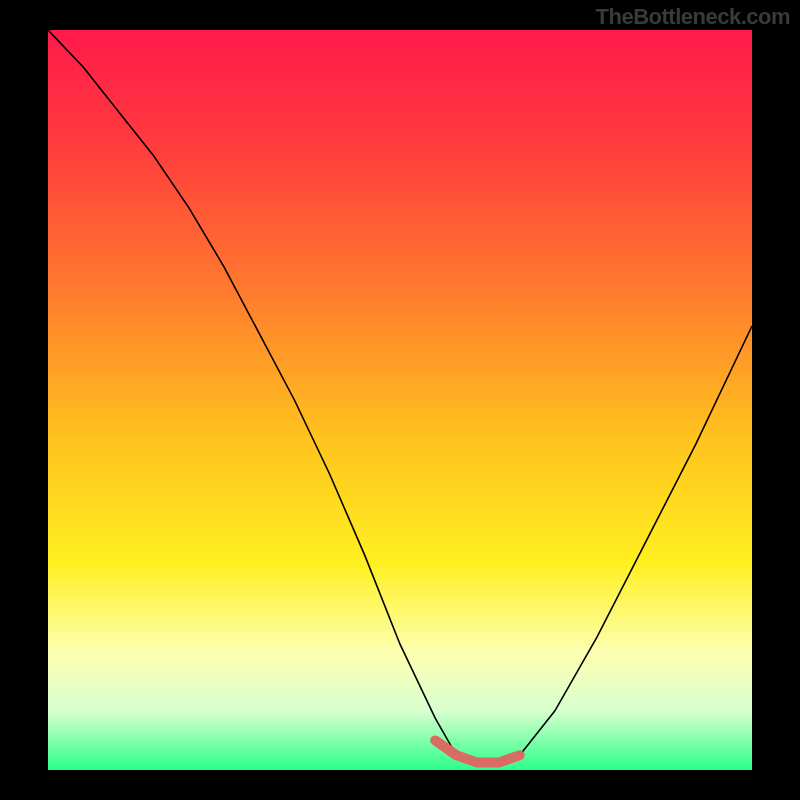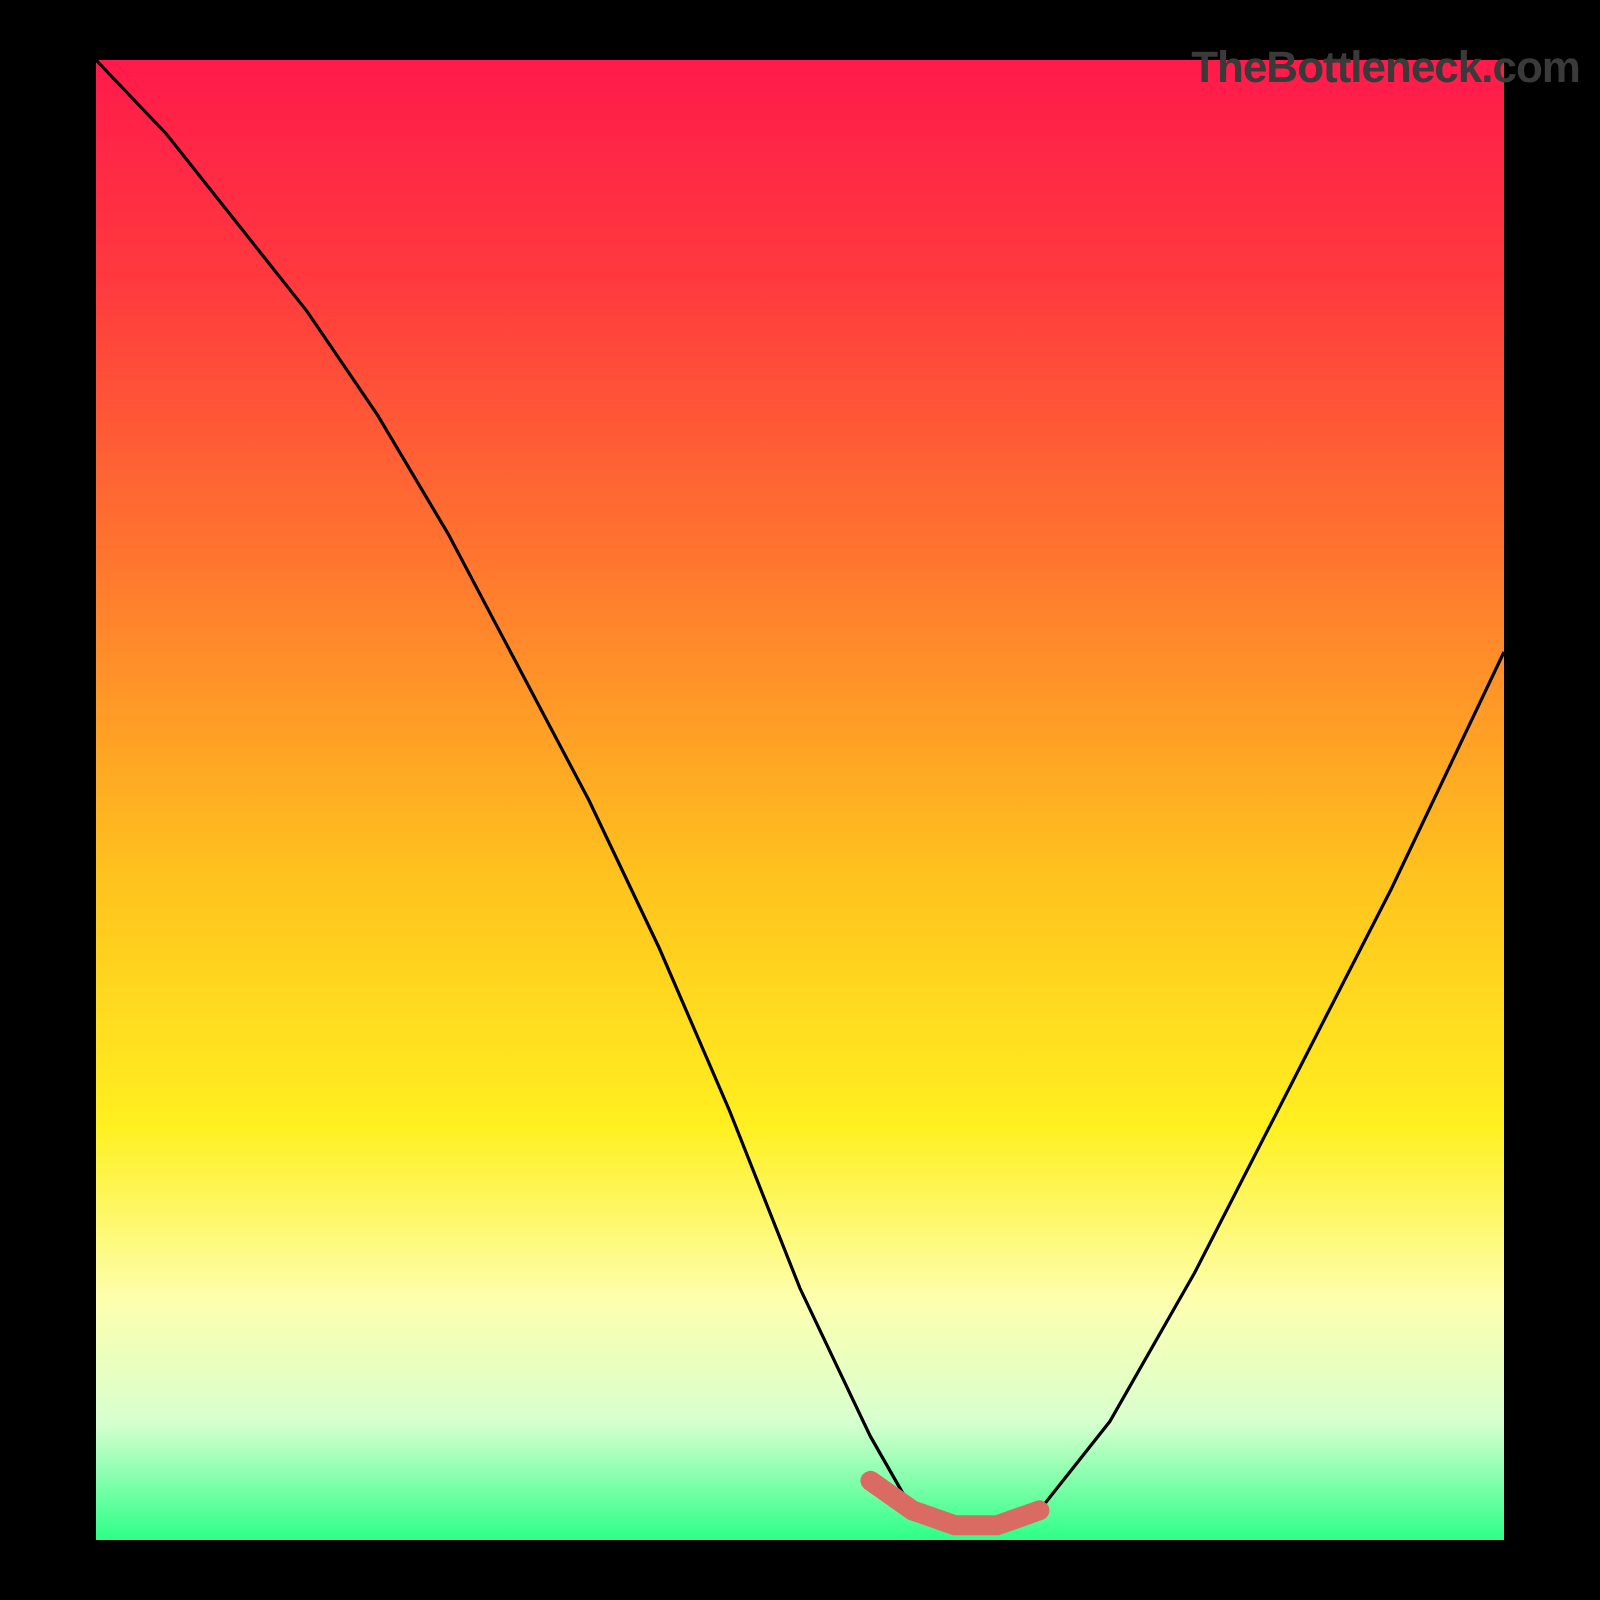--- a/index.html
+++ b/index.html
@@ -12,21 +12,21 @@
     font-family: Arial, Helvetica, sans-serif;
   }
   .frame {
     position: relative;
     width: 800px;
     height: 800px;
     background: #000;
   }
   .attribution {
     position: absolute;
-    top: 21px;
+    top: 4px;
     right: 10px;
     color: #3a3a3a;
     font-size: 22px;
     font-weight: 600;
     letter-spacing: -0.5px;
     z-index: 10;
     user-select: none;
   }
   svg.plot {
     position: absolute;

